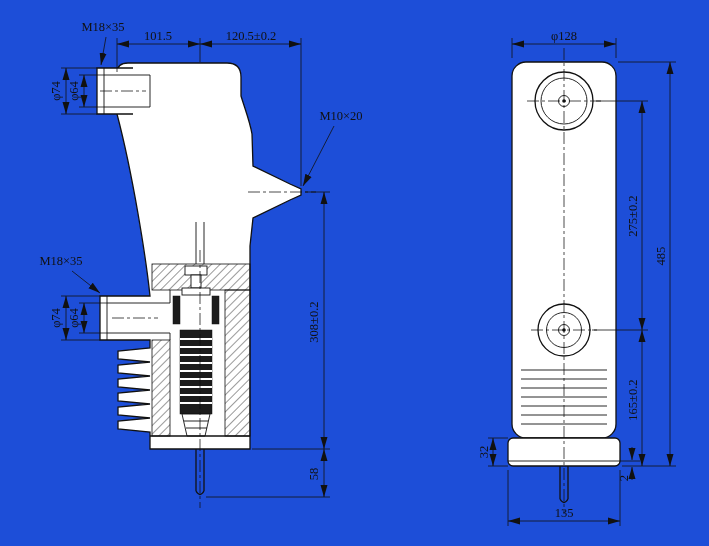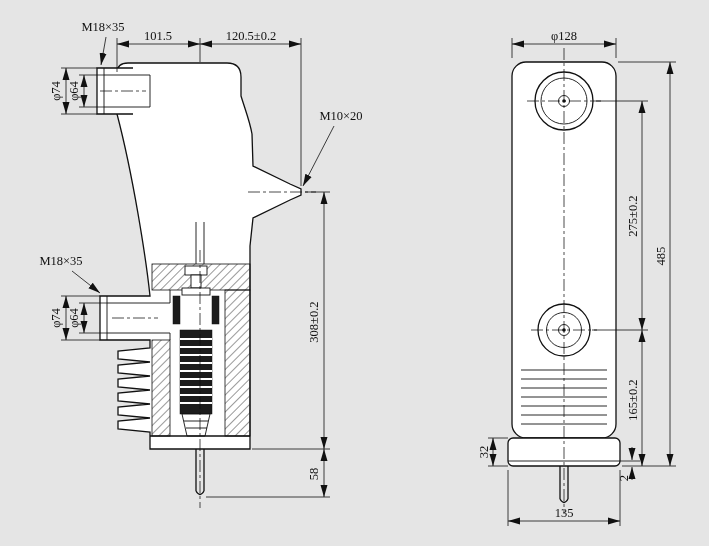--- a/index.html
+++ b/index.html
@@ -1,16 +1,16 @@
 <!DOCTYPE html>
 <html><head>
 <meta charset="utf-8">
 <style>
   html,body{margin:0;padding:0;background:#ffffff;}
-  .canvas{width:709px;height:546px;background:#e5e5e5;position:relative;overflow:hidden;
+  .canvas{width:709px;height:546px;background:#1d4ed8;position:relative;overflow:hidden;
           font-family:"Liberation Serif", serif;}
   svg{display:block;}
   svg text{font-family:"Liberation Serif", serif;font-size:12.5px;fill:#111;}
   .o  {fill:#ffffff;stroke:#111;stroke-width:1.3;}
   .ln {fill:none;stroke:#111;stroke-width:1.3;}
   .tn {fill:none;stroke:#111;stroke-width:0.9;}
   .dm {fill:none;stroke:#111;stroke-width:0.8;}
   .cl {fill:none;stroke:#111;stroke-width:0.75;stroke-dasharray:12 3 3 3;}
   .ht {fill:url(#hatch);stroke:#111;stroke-width:0.8;}
   .dk {fill:#1c1c1c;stroke:#111;stroke-width:0.5;}

